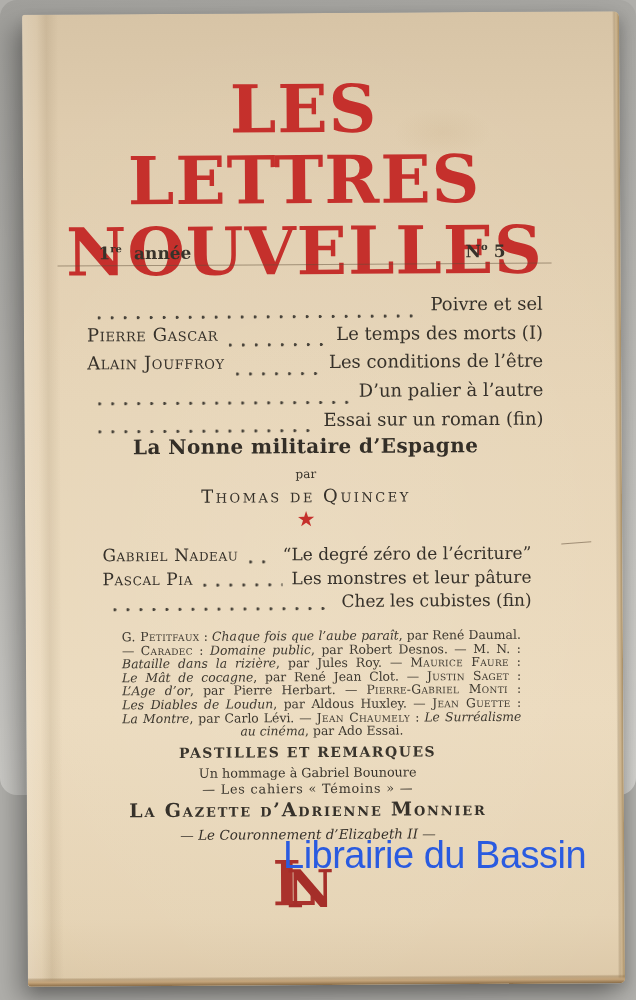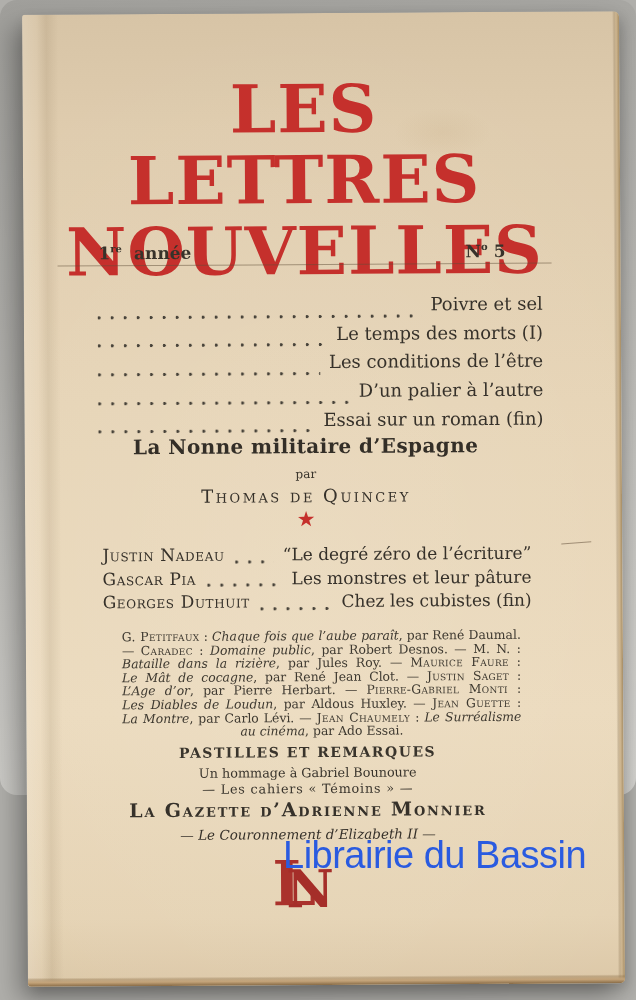--- a/index.html
+++ b/index.html
@@ -91,24 +91,26 @@
           <span><span>N</span><sup>o</sup><span class="ml6">5</span></span>
         </div>
         <div class="rule"></div>
 
         <div class="toc toc-main">
             <div class="toc-row">
               <span class="leader"></span>
               <span class="work">Poivre et sel</span>
             </div>
             <div class="toc-row">
+              <span class="author">Pierre Gascar</span>
               <span class="leader"></span>
               <span class="work">Le temps des morts (I)</span>
             </div>
             <div class="toc-row">
+              <span class="author">Alain Jouffroy</span>
               <span class="leader"></span>
               <span class="work">Les conditions de l’être</span>
             </div>
             <div class="toc-row">
               <span class="leader"></span>
               <span class="work">D’un palier à l’autre</span>
             </div>
             <div class="toc-row">
               <span class="leader"></span>
               <span class="work">Essai sur un roman (fin)</span>
@@ -117,31 +119,30 @@
 
         <div class="feature">
           <div class="f-title">La Nonne militaire d’Espagne</div>
           <div class="f-by">par</div>
           <div class="f-author">Thomas de Quincey</div>
         </div>
         <div class="star" style="color:#c5302c;">★</div>
 
         <div class="toc toc-sec">
             <div class="toc-row">
-              <span class="author">Justin Nadeau</span>
+              <span class="author">Gabriel Nadeau</span>
               <span class="leader"></span>
               <span class="work">“Le degré zéro de l’écriture”</span>
             </div>
             <div class="toc-row">
-              <span class="author">Gascar Pia</span>
+              <span class="author">Pascal Pia</span>
               <span class="leader"></span>
               <span class="work">Les monstres et leur pâture</span>
             </div>
             <div class="toc-row">
-              <span class="author">Georges Duthuit</span>
               <span class="leader"></span>
               <span class="work">Chez les cubistes (fin)</span>
             </div>
           </div>
 
         <div class="reviews">
             <div class="rev-line"><span class="sc">G. Petitfaux</span><span> : </span><span class="i">Chaque fois que l’aube paraît</span><span>, par René Daumal.</span></div>
             <div class="rev-line"><span>— </span><span class="sc">Caradec</span><span> : </span><span class="i">Domaine public</span><span>, par Robert Desnos. — M. N. :</span></div>
             <div class="rev-line"><span class="i">Bataille dans la rizière</span><span>, par Jules Roy. — </span><span class="sc">Maurice Faure</span><span> :</span></div>
             <div class="rev-line"><span class="i">Le Mât de cocagne</span><span>, par René Jean Clot. — </span><span class="sc">Justin Saget</span><span> :</span></div>

